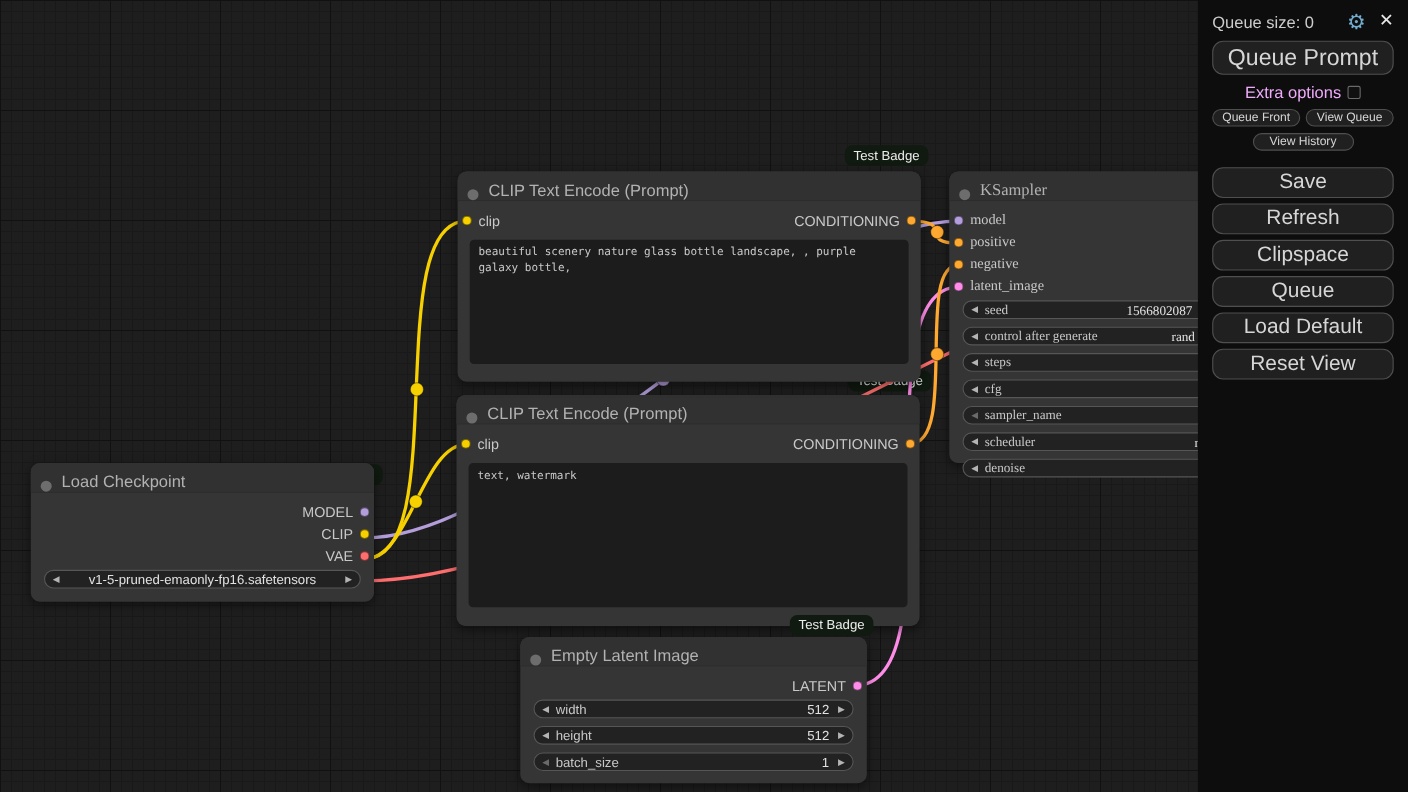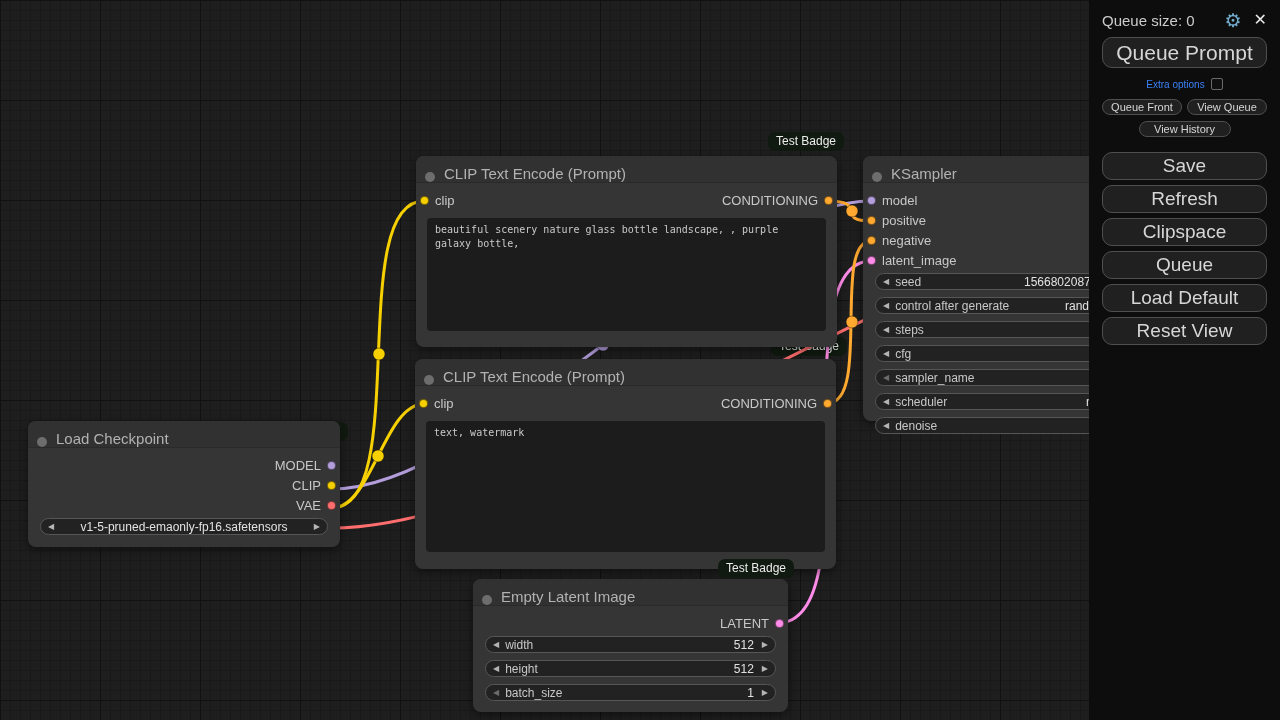--- a/index.html
+++ b/index.html
@@ -72,21 +72,21 @@
   .sb-header { display:flex; align-items:center; height:20px; }
   .sb-queue-size { font-size:15px; color:#cccccc; flex:1; }
   .gear { font-size:19px; color:#73acce; line-height:1; cursor:pointer; margin-right:12px; }
   .close-x { font-size:16px; color:#e9e9e9; line-height:1; cursor:pointer; }
   .sb-btn { display:block; width:100%; background:#202020; border:1px solid #4f4f4f;
             border-radius:10px; color:#d6d6d6; text-align:center; cursor:pointer;
             font-family:"Liberation Sans", sans-serif; }
   #queue-prompt { height:31px; font-size:21px; margin-top:7px; }
   .extra-row { display:flex; align-items:center; justify-content:center;
                margin-top:8px; height:16px; }
-  .extra-label { font-size:10px; color:#3b82f6; margin-right:6px; }
+  .extra-label { font-size:15px; color:#f0abfc; margin-right:6px; }
   .checkbox { width:12px; height:12px; border:1px solid #6a6a6a; border-radius:2px;
               background:#101010; cursor:pointer; }
   .small-row { display:flex; gap:5px; margin-top:7px; }
   .sb-btn.small { height:16px; font-size:11px; line-height:13px; border-radius:8px;
                   flex:1; padding:0 4px; }
   .hist-row { display:flex; justify-content:center; margin-top:6px; }
   #view-history { width:92px; flex:none; }
   .actions { margin-top:15px; }
   .actions .sb-btn { height:28px; font-size:19px; margin-bottom:5px; }
 </style>
@@ -210,21 +210,21 @@
           <span class="arrow">▶</span>
         </div>
         <div class="pill">
           <span class="arrow dim">◀</span>
           <span class="wlabel">batch_size</span>
           <span class="wvalue">1</span>
           <span class="arrow">▶</span>
         </div>
       </div>
     </div>
-  <div class="node" data-node-index="3" style="left:863px; top:156px; width:262px; height:265px;">
+  <div class="node" data-node-index="3" style="left:863px; top:156px; width:262px; height:265px;font-family:Liberation Serif, serif;">
       <div class="node-title">
         <span class="title-dot"></span>
         <span class="title-text">KSampler</span>
       </div>
       <div class="ports">
         <div class="port-row">
           <span class="pdot" style="background: rgb(179, 157, 219);"></span>
           <span class="plabel in-label">model</span>
           <span class="spacer"></span>
         </div>

